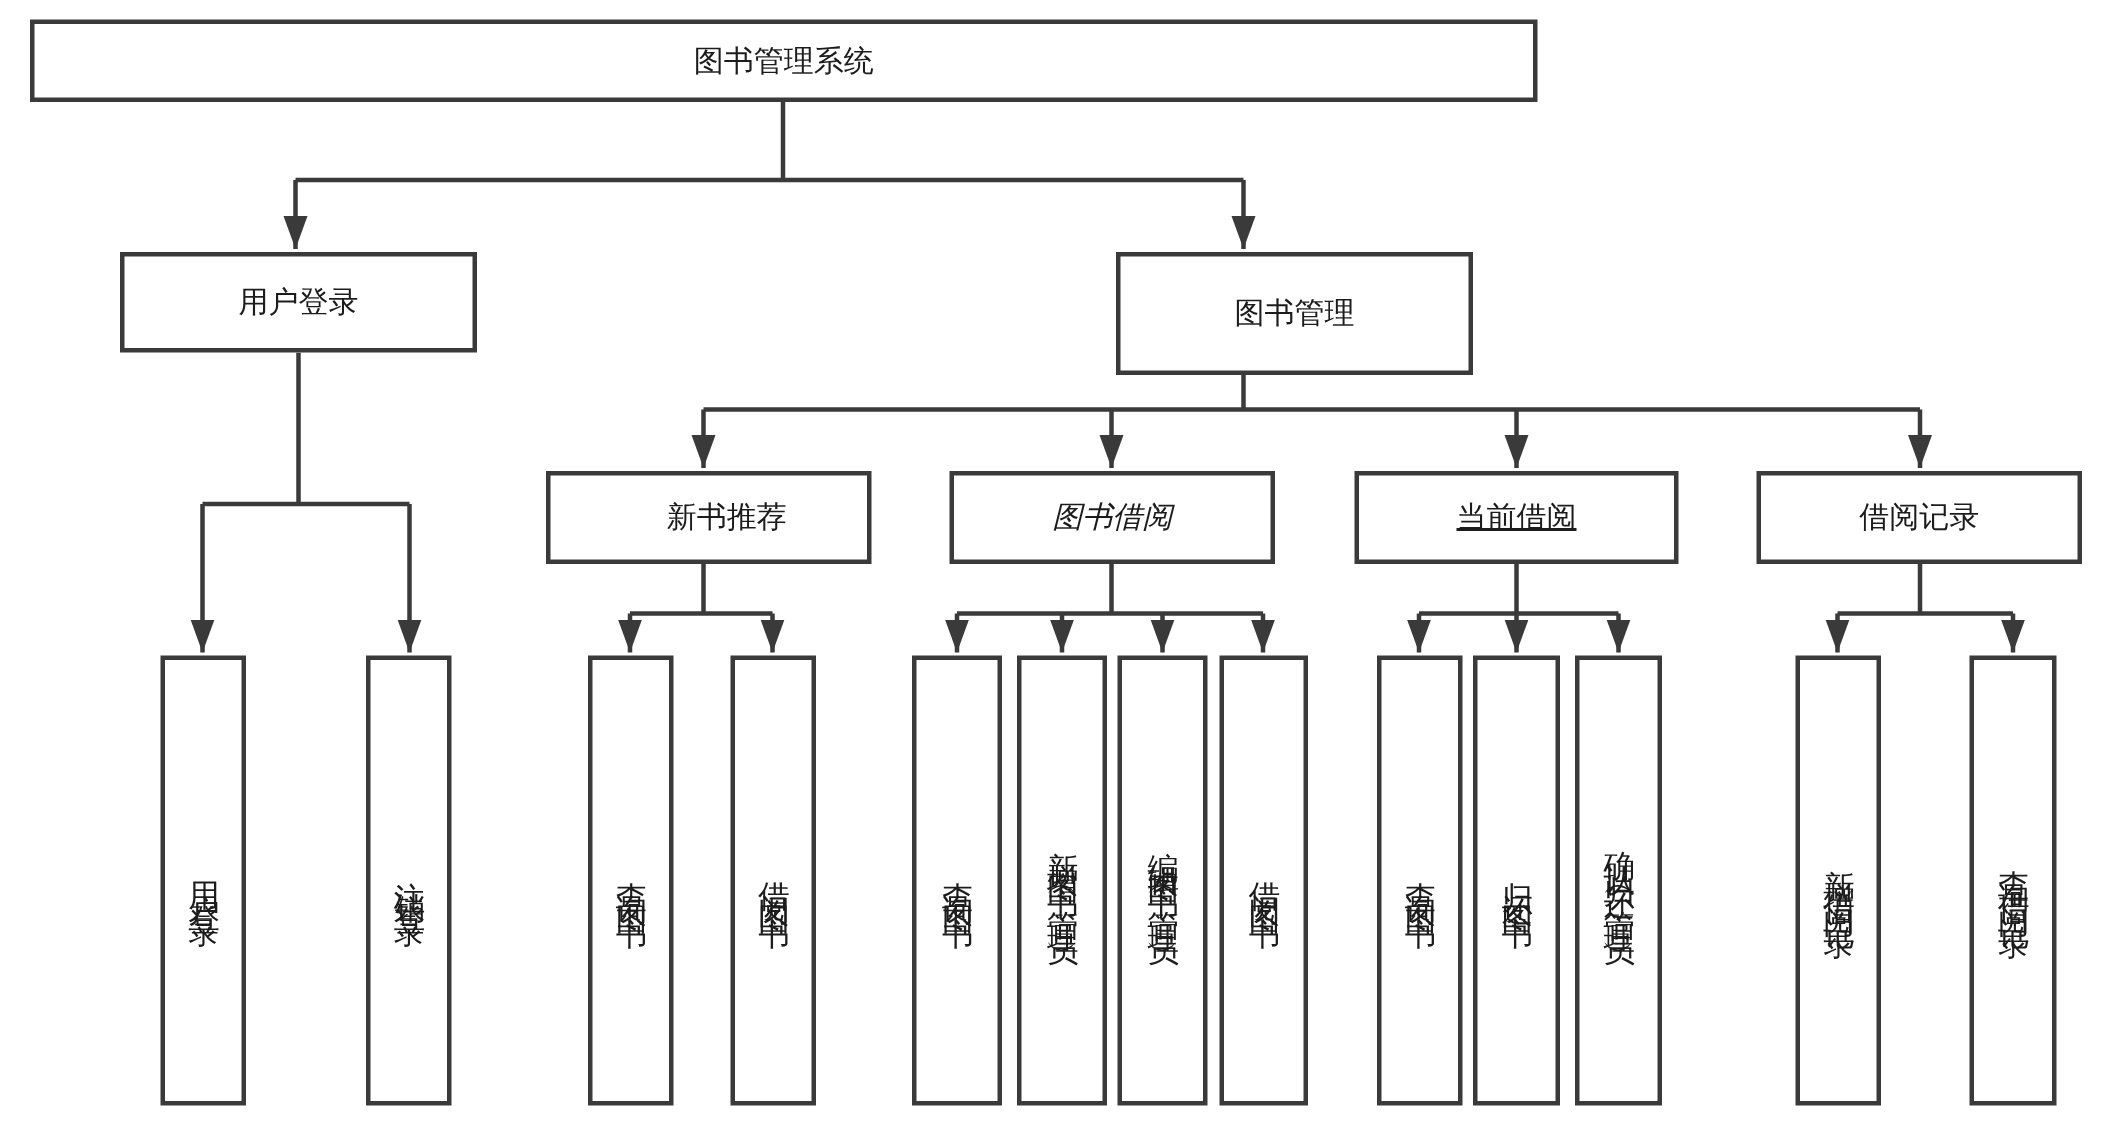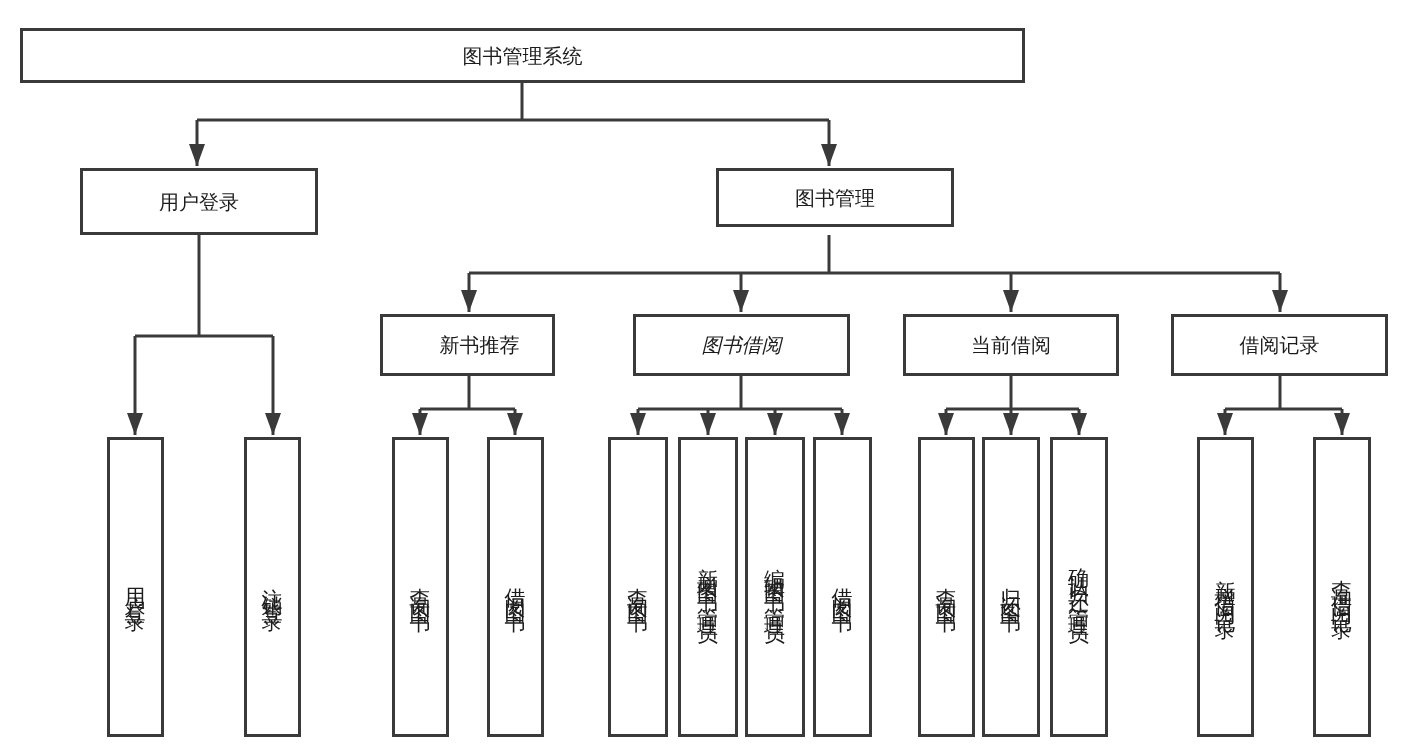--- a/index.html
+++ b/index.html
@@ -111,28 +111,28 @@
     </g>
 
     <g>
       <path d="M1280 376 V409"></path>
       <path d="M1225 409 H1342"></path>
       <path d="M1225 409 V435" marker-end="url(#arrow)"></path>
       <path d="M1342 409 V435" marker-end="url(#arrow)"></path>
     </g>
   </svg>
 
-  <div class="node" style="left:20px;top:13px;width:1005px;height:55px;margin-top:15px;">图书管理系统</div>
+  <div class="node" style="left:20px;top:13px;width:1005px;height:55px;">图书管理系统</div>
 
   <div class="node" style="left:80px;top:168px;width:238px;height:67px;">用户登录</div>
-  <div class="node" style="left:716px;top:168px;width:238px;height:59px;">图书管理</div>
+  <div class="node" style="left:744px;top:168px;width:238px;height:82px;">图书管理</div>
 
-  <div class="node" style="left:380px;top:314px;width:175px;height:62px;padding-left:24px;">新书推荐</div>
+  <div class="node" style="left:364px;top:314px;width:217px;height:62px;padding-left:24px;">新书推荐</div>
   <div class="node" style="left:633px;top:314px;width:217px;height:62px;font-style:italic;">图书借阅</div>
-  <div class="node" style="left:903px;top:314px;width:216px;height:62px;">当前借阅</div>
+  <div class="node" style="left:903px;top:314px;width:216px;height:62px;text-decoration:underline;">当前借阅</div>
   <div class="node" style="left:1171px;top:314px;width:217px;height:62px;">借阅记录</div>
 
   <div class="node vert" style="left:107px;top:437px;width:57px;height:300px;">用户登录</div>
   <div class="node vert" style="left:244px;top:437px;width:57px;height:300px;">注销登录</div>
 
   <div class="node vert" style="left:392px;top:437px;width:57px;height:300px;">查询图书</div>
   <div class="node vert" style="left:487px;top:437px;width:57px;height:300px;">借阅图书</div>
 
   <div class="node vert" style="left:608px;top:437px;width:60px;height:300px;">查询图书</div>
   <div class="node vert" style="left:678px;top:437px;width:60px;height:300px;">新增图书（管理员）</div>

